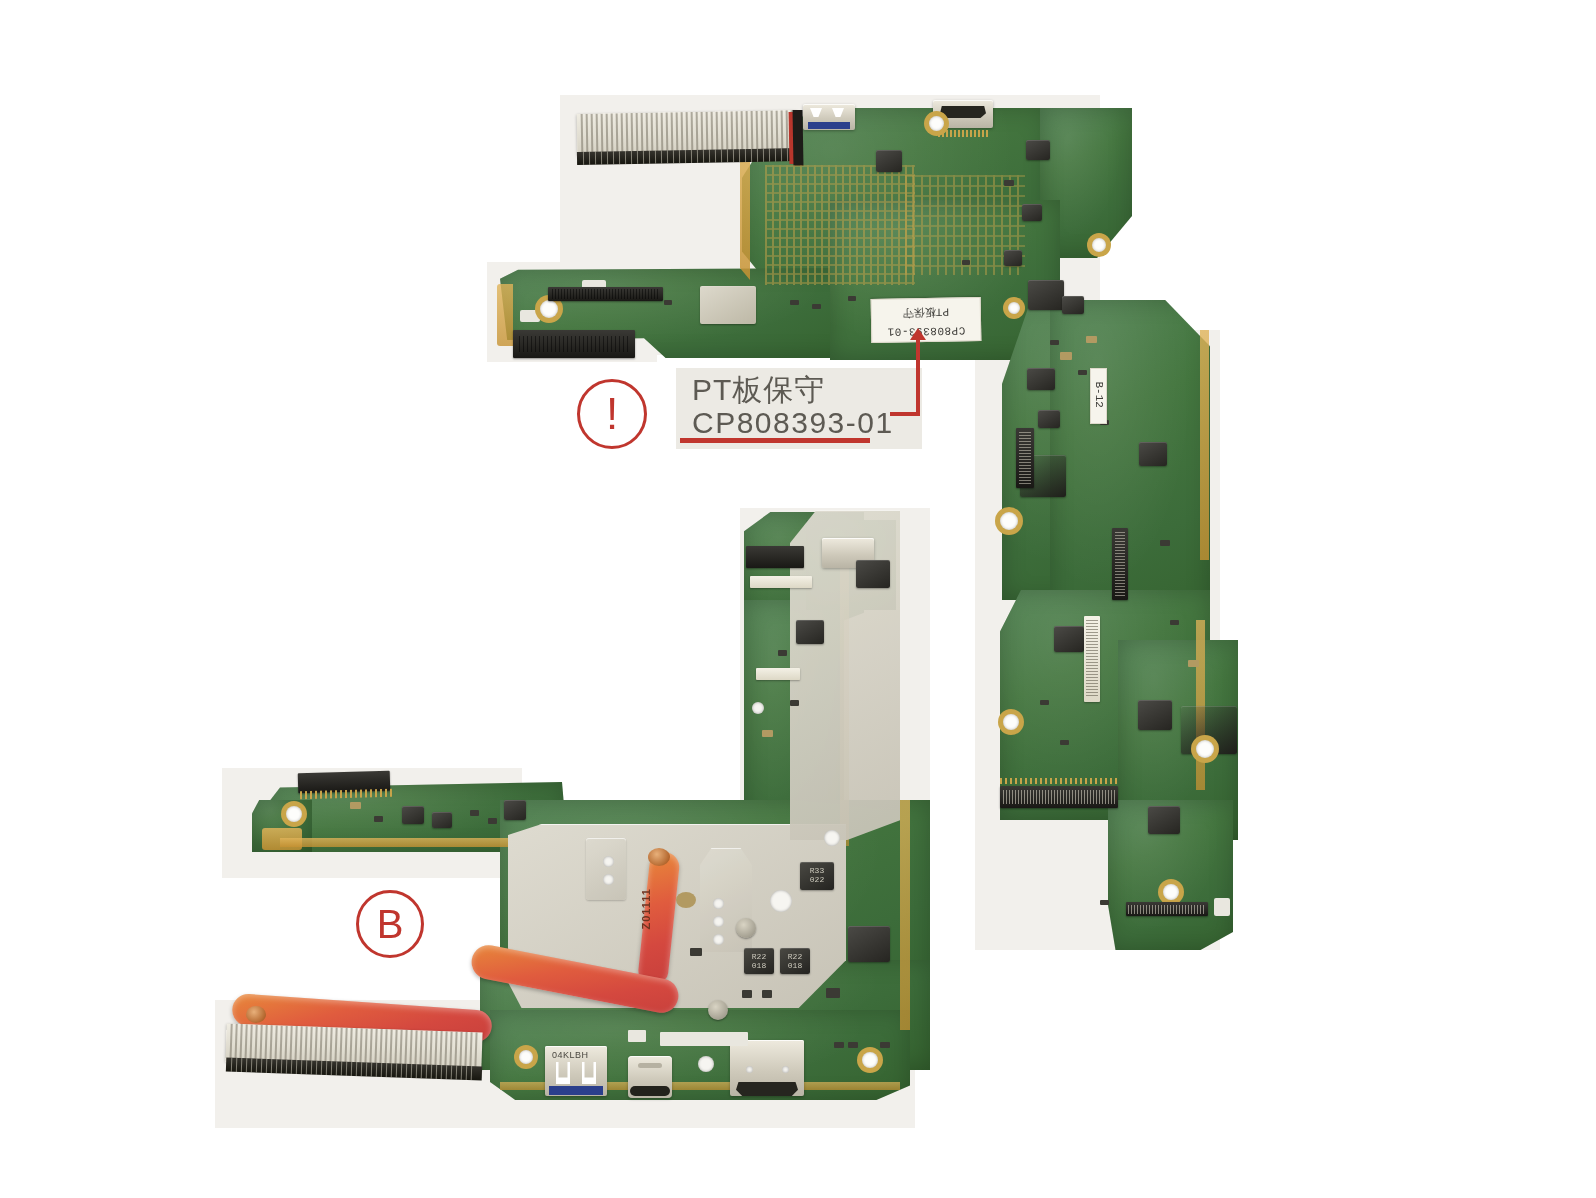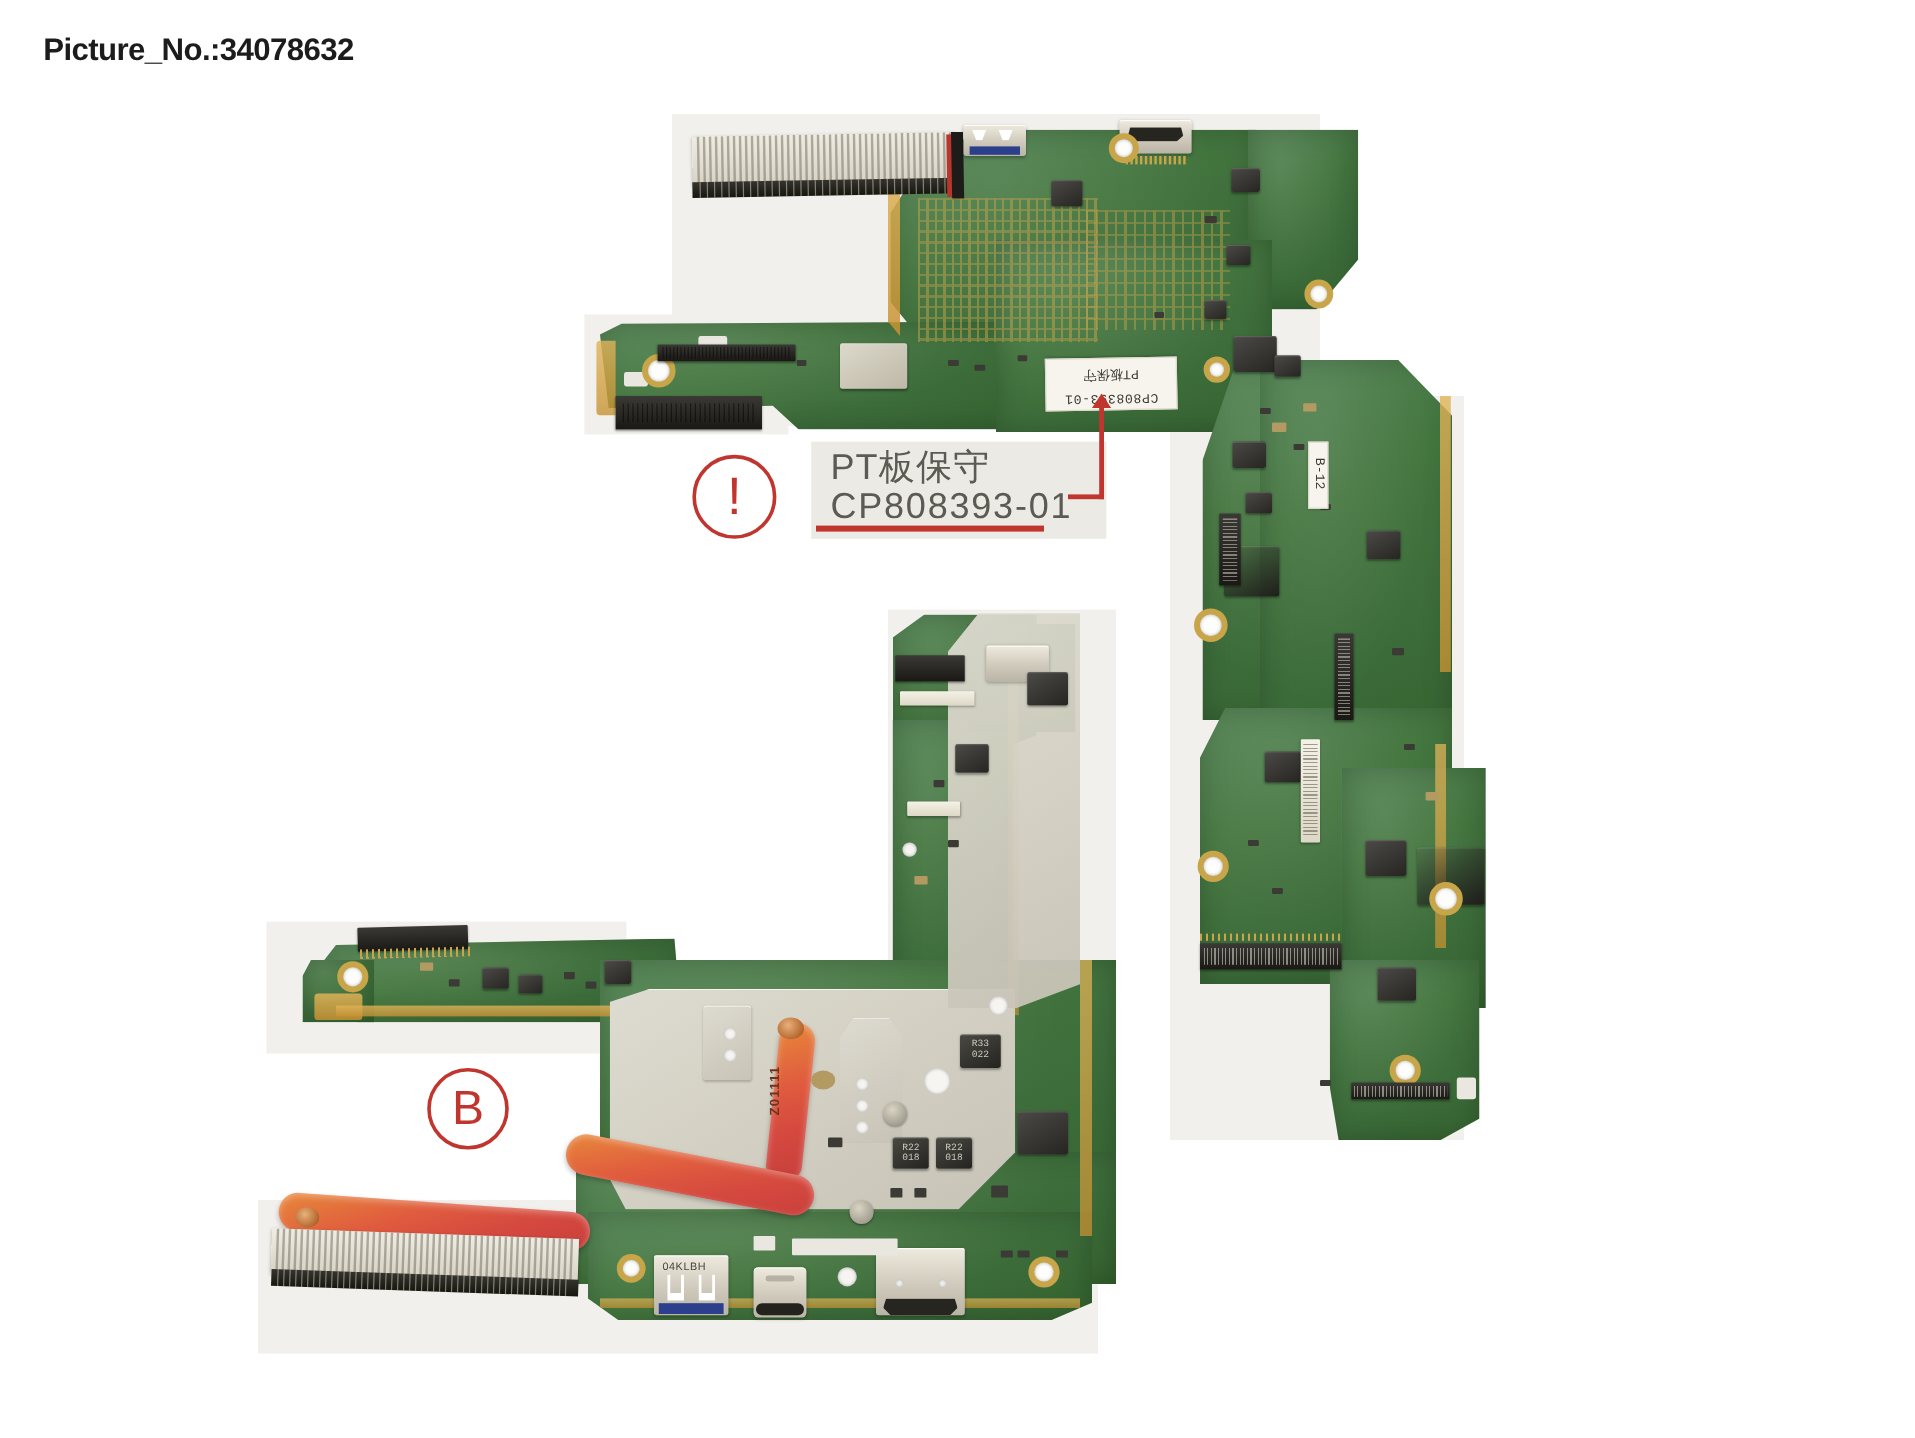--- a/index.html
+++ b/index.html
@@ -109,21 +109,20 @@
     position:absolute;width:0;height:0;
     border-left:8px solid transparent;border-right:8px solid transparent;
     border-bottom:12px solid #c0362e;
   }
 </style>
 </head>
 <body>
 
 <div class="page">
 
-  <div class="picture-no">Picture_No.:34078632</div>
 
   <div class="pcb">
 
     <div class="shadowpad" style="left:487px;top:262px;width:170px;height:100px;"></div>
     <div class="shadowpad" style="left:560px;top:95px;width:540px;height:260px;"></div>
     <div class="shadowpad" style="left:975px;top:330px;width:245px;height:620px;"></div>
 
     <div class="green" style="left:742px;top:108px;width:305px;height:205px;
          clip-path:polygon(0% 34%,6% 20%,14% 8%,26% 0%,100% 0%,100% 100%,34% 100%,12% 92%,0% 70%);"></div>
     <div class="green" style="left:1040px;top:108px;width:92px;height:150px;

